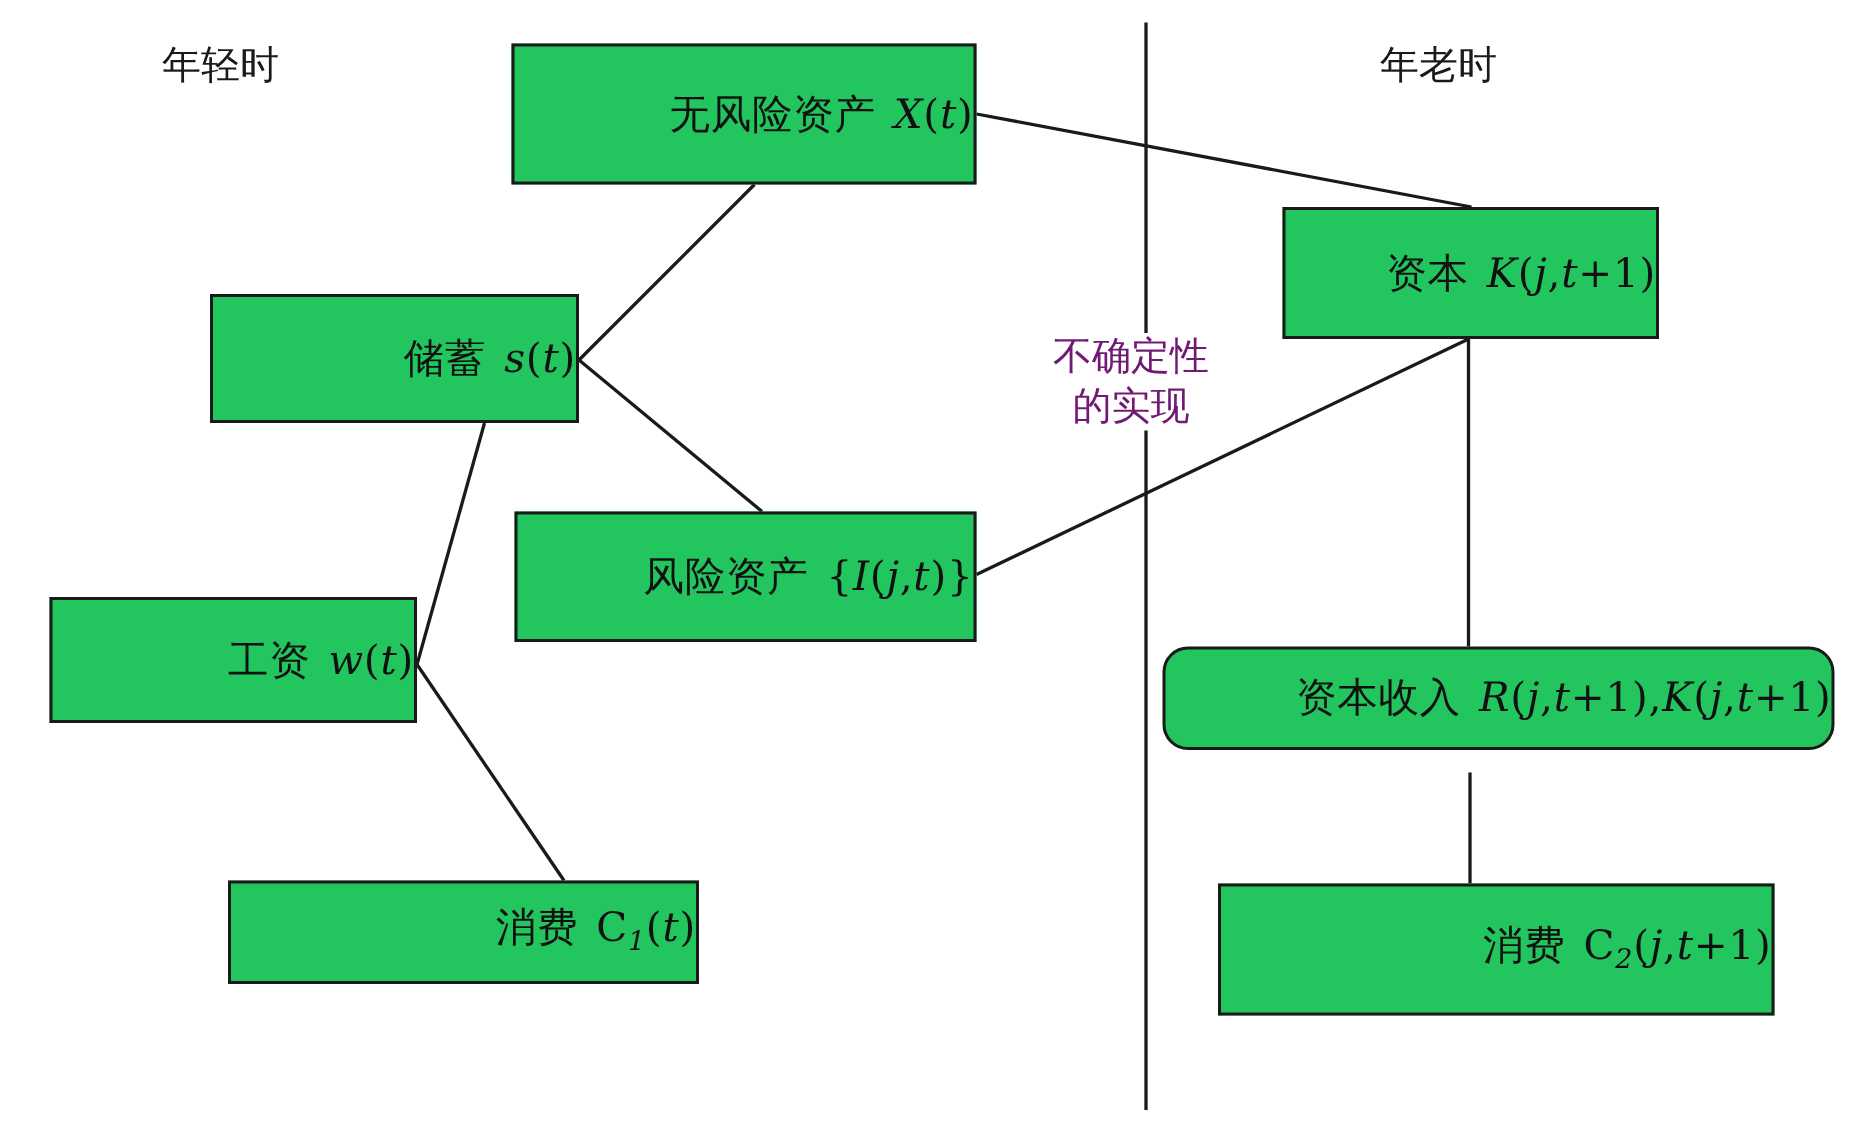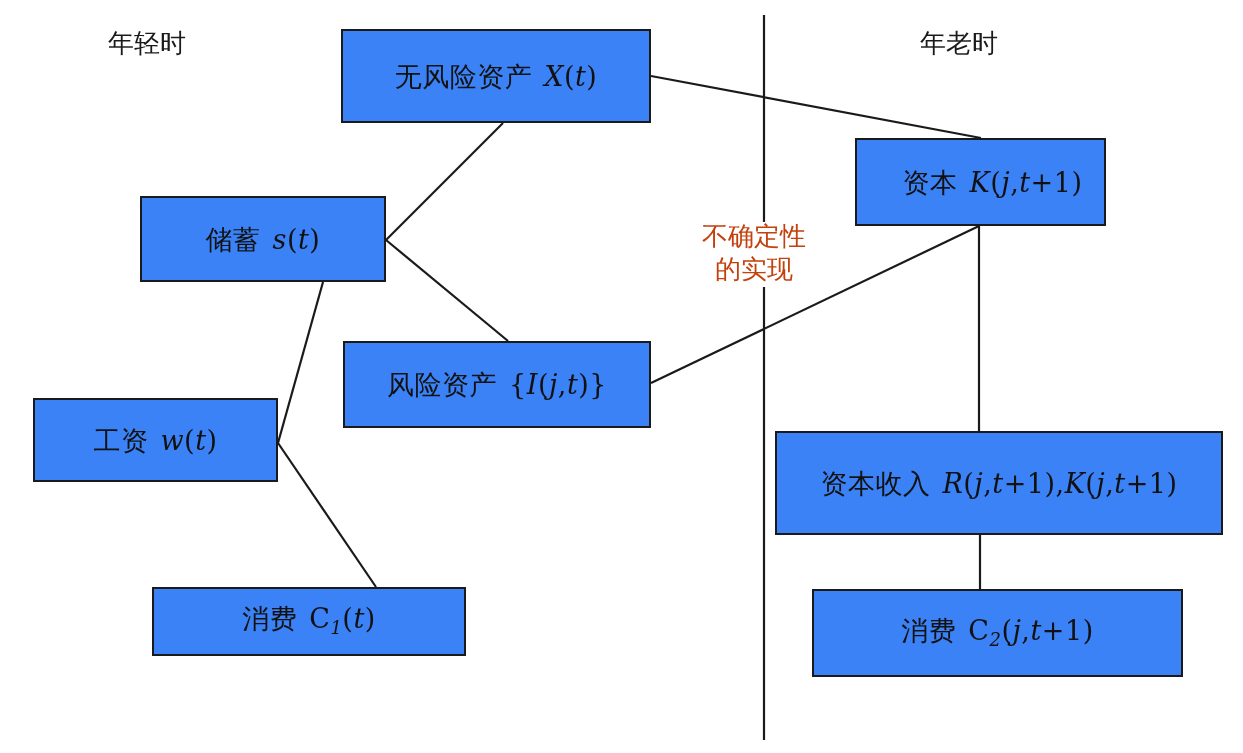--- a/index.html
+++ b/index.html
@@ -21,24 +21,24 @@
     position: absolute;
     left: 0;
     top: 0;
     width: 1243px;
     height: 753px;
   }
   .node {
     position: absolute;
     box-sizing: border-box;
     border: 2px solid #1a1a1a;
-    background: #3b82f6;
+    background: #22c55e;
     display: flex;
     align-items: center;
-    justify-content: center;
+    justify-content: flex-end;
     color: #111111;
     z-index: 3;
   }
   .node-label {
     font-size: 27px;
     line-height: 1;
     white-space: nowrap;
     letter-spacing: 0.5px;
   }
   .math {
@@ -61,23 +61,23 @@
   .period-label {
     position: absolute;
     font-family: "DejaVu Sans", "Liberation Sans", sans-serif;
     font-size: 26px;
     color: #1a1a1a;
     white-space: nowrap;
     z-index: 4;
   }
   .divider-label {
     position: absolute;
-    font-family: Liberation Mono, monospace;
+    font-family: Liberation Serif, serif;
     font-size: 26px;
-    color: #c2410c;
+    color: #701a75;
     line-height: 1.25;
     text-align: center;
     white-space: nowrap;
     background: #ffffff;
     z-index: 4;
   }
   .divider-label span { display: block; }
 </style>
 </head>
 <body>
@@ -116,19 +116,19 @@
     </div>
     <div class="node" style="left: 33px; top: 398px; width: 245px; height: 84px;">
       <div class="node-label">工资<span class="gap"></span><span class="math">w<span class="up">(</span>t<span class="up">)</span></span></div>
     </div>
     <div class="node" style="left: 152px; top: 587px; width: 314px; height: 69px;">
       <div class="node-label">消费<span class="gap"></span><span class="math"><span class="up">C</span><span class="sub">1</span><span class="up">(</span>t<span class="up">)</span></span></div>
     </div>
     <div class="node" style="left: 855px; top: 138px; width: 251px; height: 88px; padding-left: 24px;">
       <div class="node-label">资本<span class="gap"></span><span class="math">K<span class="up">(</span>j<span class="up">,</span>t<span class="up">+</span><span class="up">1</span><span class="up">)</span></span></div>
     </div>
-    <div class="node" style="left: 775px; top: 431px; width: 448px; height: 104px;">
+    <div class="node" style="left: 775px; top: 431px; width: 448px; height: 69px; border-radius: 17px;">
       <div class="node-label">资本收入<span class="gap"></span><span class="math">R<span class="up">(</span>j<span class="up">,</span>t<span class="up">+</span><span class="up">1</span><span class="up">)</span><span class="up">,</span>K<span class="up">(</span>j<span class="up">,</span>t<span class="up">+</span><span class="up">1</span><span class="up">)</span></span></div>
     </div>
     <div class="node" style="left: 812px; top: 589px; width: 371px; height: 88px;">
       <div class="node-label">消费<span class="gap"></span><span class="math"><span class="up">C</span><span class="sub">2</span><span class="up">(</span>j<span class="up">,</span>t<span class="up">+</span><span class="up">1</span><span class="up">)</span></span></div>
     </div>
   </div>
 
 </body></html>

